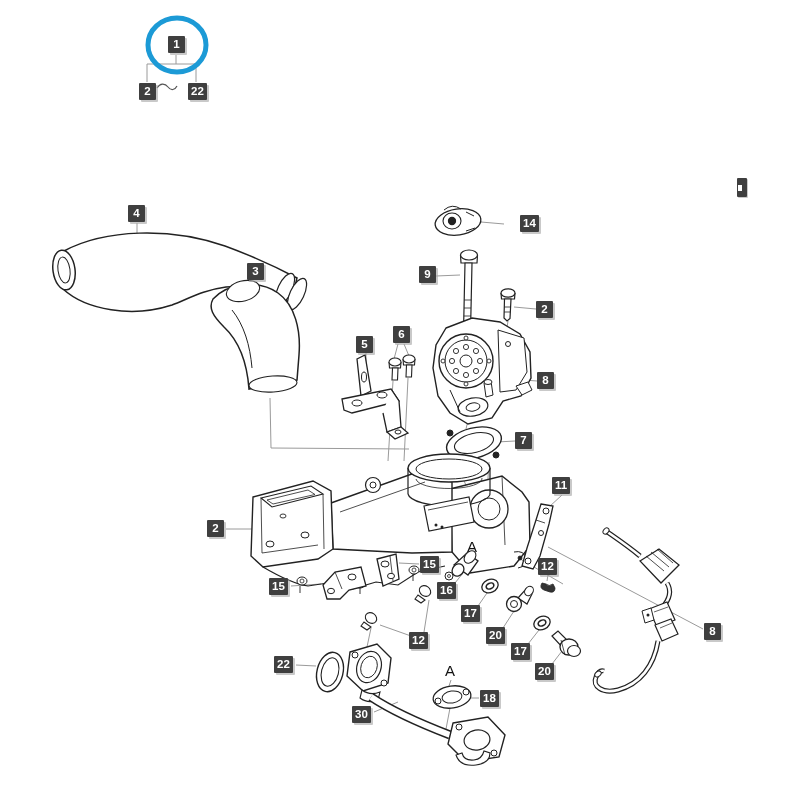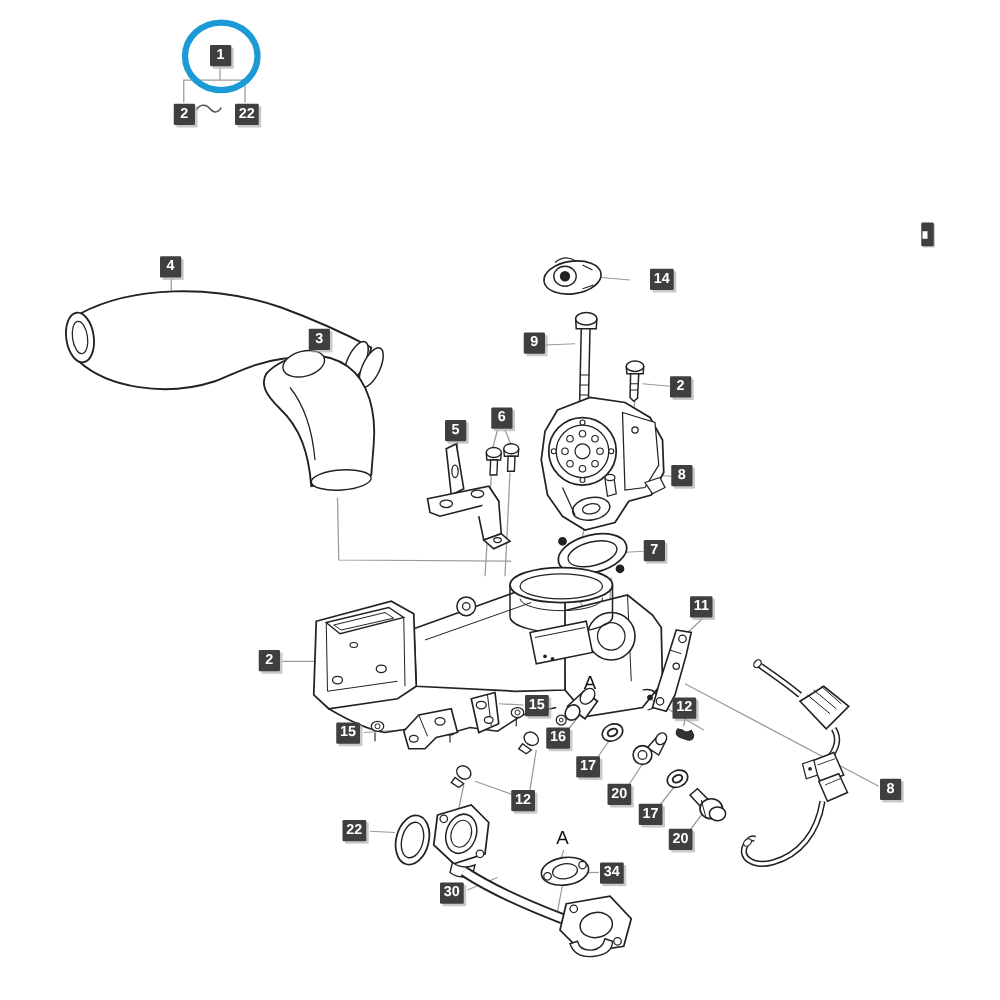--- a/index.html
+++ b/index.html
@@ -333,20 +333,20 @@
 <div class="badge" style="left:420px;top:556px">15</div>
 <div class="badge" style="left:437px;top:582px">16</div>
 <div class="badge" style="left:538px;top:558px">12</div>
 <div class="badge" style="left:461px;top:605px">17</div>
 <div class="badge" style="left:486px;top:627px">20</div>
 <div class="badge" style="left:511px;top:643px">17</div>
 <div class="badge" style="left:535px;top:663px">20</div>
 <div class="badge" style="left:409px;top:632px">12</div>
 <div class="badge" style="left:704px;top:623px">8</div>
 <div class="badge" style="left:274px;top:656px">22</div>
-<div class="badge" style="left:480px;top:690px">34</div>
+<div class="badge" style="left:480px;top:690px">18</div>
 <div class="badge" style="left:352px;top:706px">30</div>
 <div class="badge clipped" style="left:737px;top:178px"></div>
 
 <div class="a-label" style="left:467px;top:538px">A</div>
 <div class="a-label" style="left:445px;top:662px">A</div>
 
 </div>
 
 </body></html>

